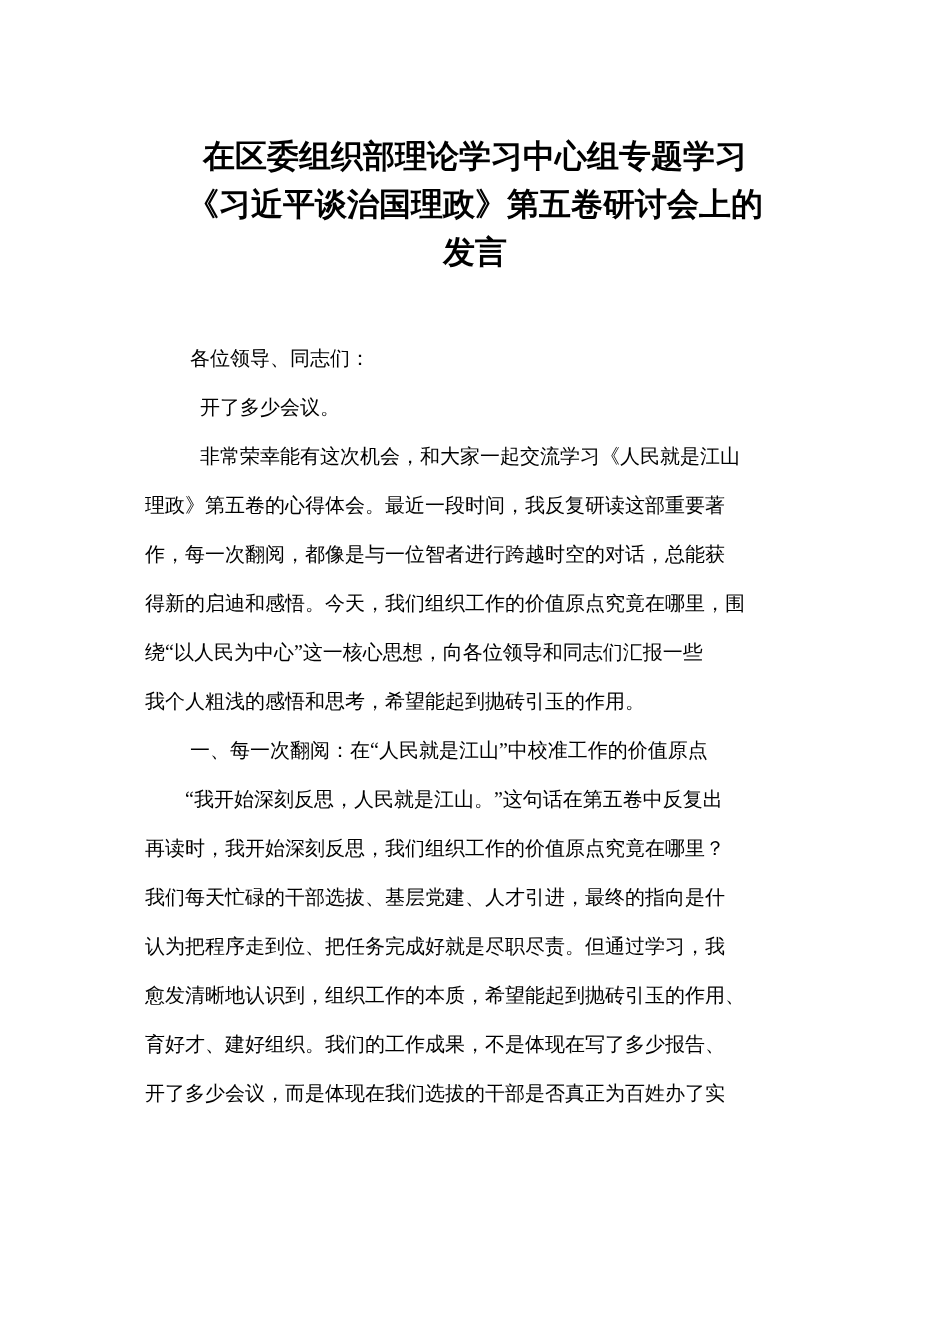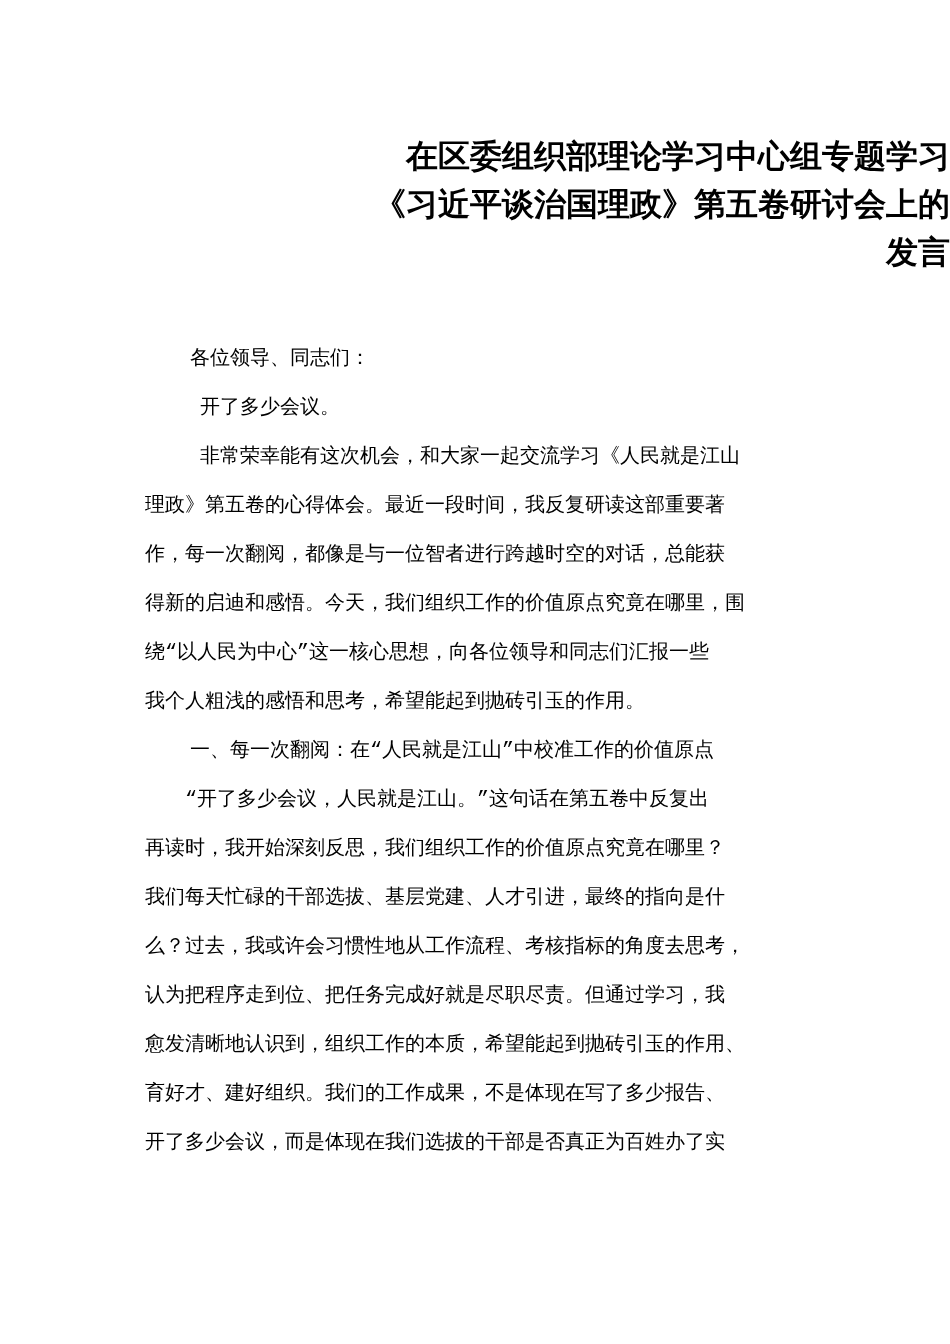--- a/index.html
+++ b/index.html
@@ -29,28 +29,27 @@
       text-align: center;
       font-family: "DejaVu Sans", sans-serif;
       font-weight: bold;
       font-size: 32px;
       line-height: 48px;
       letter-spacing: 0px;
     }
     .title .tline {
       display: block;
       white-space: nowrap;
-      text-align: right;
     }
     .body {
       position: absolute;
       left: 145px;
       top: 334px;
       width: 680px;
-      font-family: Liberation Mono, monospace;
+      font-family: Liberation Serif, serif;
       font-size: 20px;
       line-height: 49px;
     }
     .line {
       display: block;
       white-space: nowrap;
       height: 49px;
     }
     .ind-greet { padding-left: 45px; }
     .ind-1 { padding-left: 55px; }
@@ -77,24 +76,23 @@
       <span class="line">理政》第五卷的心得体会。最近一段时间，我反复研读这部重要著</span>
       <span class="line">作，每一次翻阅，都像是与一位智者进行跨越时空的对话，总能获</span>
       <span class="line">得新的启迪和感悟。今天，我们组织工作的价值原点究竟在哪里，围</span>
       <span class="line">绕“以人民为中心”这一核心思想，向各位领导和同志们汇报一些</span>
       <span class="line">我个人粗浅的感悟和思考，希望能起到抛砖引玉的作用。</span>
     </div>
 
     <span class="line ind-heading">一、每一次翻阅：在“人民就是江山”中校准工作的价值原点</span>
 
     <div>
-      <span class="line ind-quote">“开了多少会议，人民就是江山。”这句话在第五卷中反复出</span>
+      <span class="line ind-quote">“我开始深刻反思，人民就是江山。”这句话在第五卷中反复出</span>
       <span class="line">再读时，我开始深刻反思，我们组织工作的价值原点究竟在哪里？</span>
       <span class="line">我们每天忙碌的干部选拔、基层党建、人才引进，最终的指向是什</span>
-      <span class="line">么？过去，我或许会习惯性地从工作流程、考核指标的角度去思考，</span>
       <span class="line">认为把程序走到位、把任务完成好就是尽职尽责。但通过学习，我</span>
       <span class="line">愈发清晰地认识到，组织工作的本质，希望能起到抛砖引玉的作用、</span>
       <span class="line">育好才、建好组织。我们的工作成果，不是体现在写了多少报告、</span>
       <span class="line">开了多少会议，而是体现在我们选拔的干部是否真正为百姓办了实</span>
     </div>
   </div>
 
 </div>
 
 </body></html>

